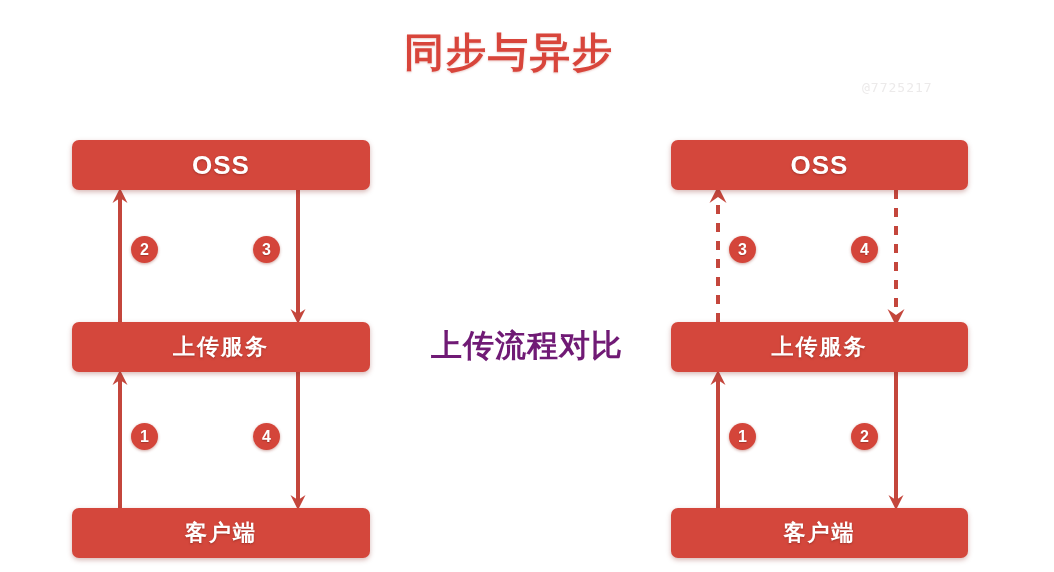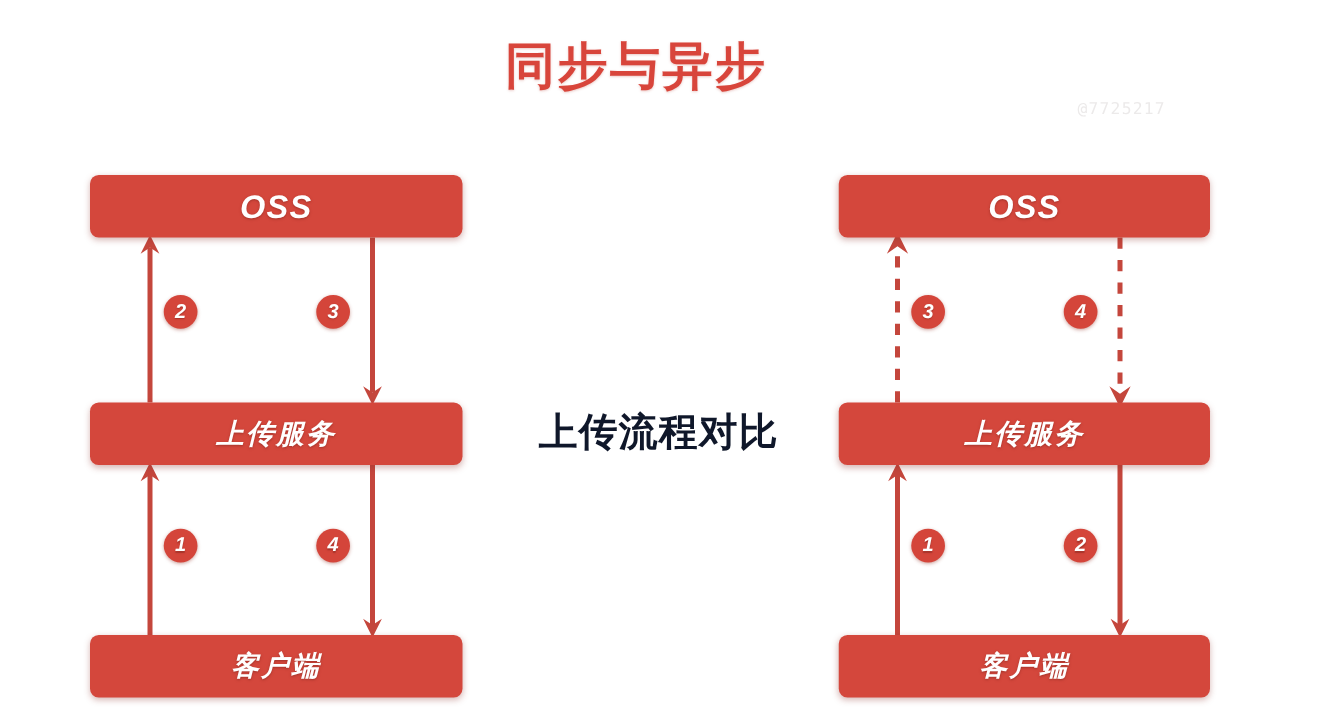--- a/index.html
+++ b/index.html
@@ -44,30 +44,29 @@
 
   
   #center-caption {
     position: absolute;
     top: 325px;
     left: 414px;
     width: 226px;
     text-align: center;
     font-size: 31px;
     font-weight: bold;
-    color: #0f172a;
+    color: #701a75;
     letter-spacing: 1px;
   }
 
   
   .diagram {
     position: absolute;
     top: 0;
     height: 572px;
-    font-style: italic;
   }
   #diagram-left  { left: 0px;   width: 420px; }
   #diagram-right { left: 600px; width: 454px; }
 
   
   .node-box {
     position: absolute;
     height: 50px;
     background: #d4473c;
     border-radius: 7px;

